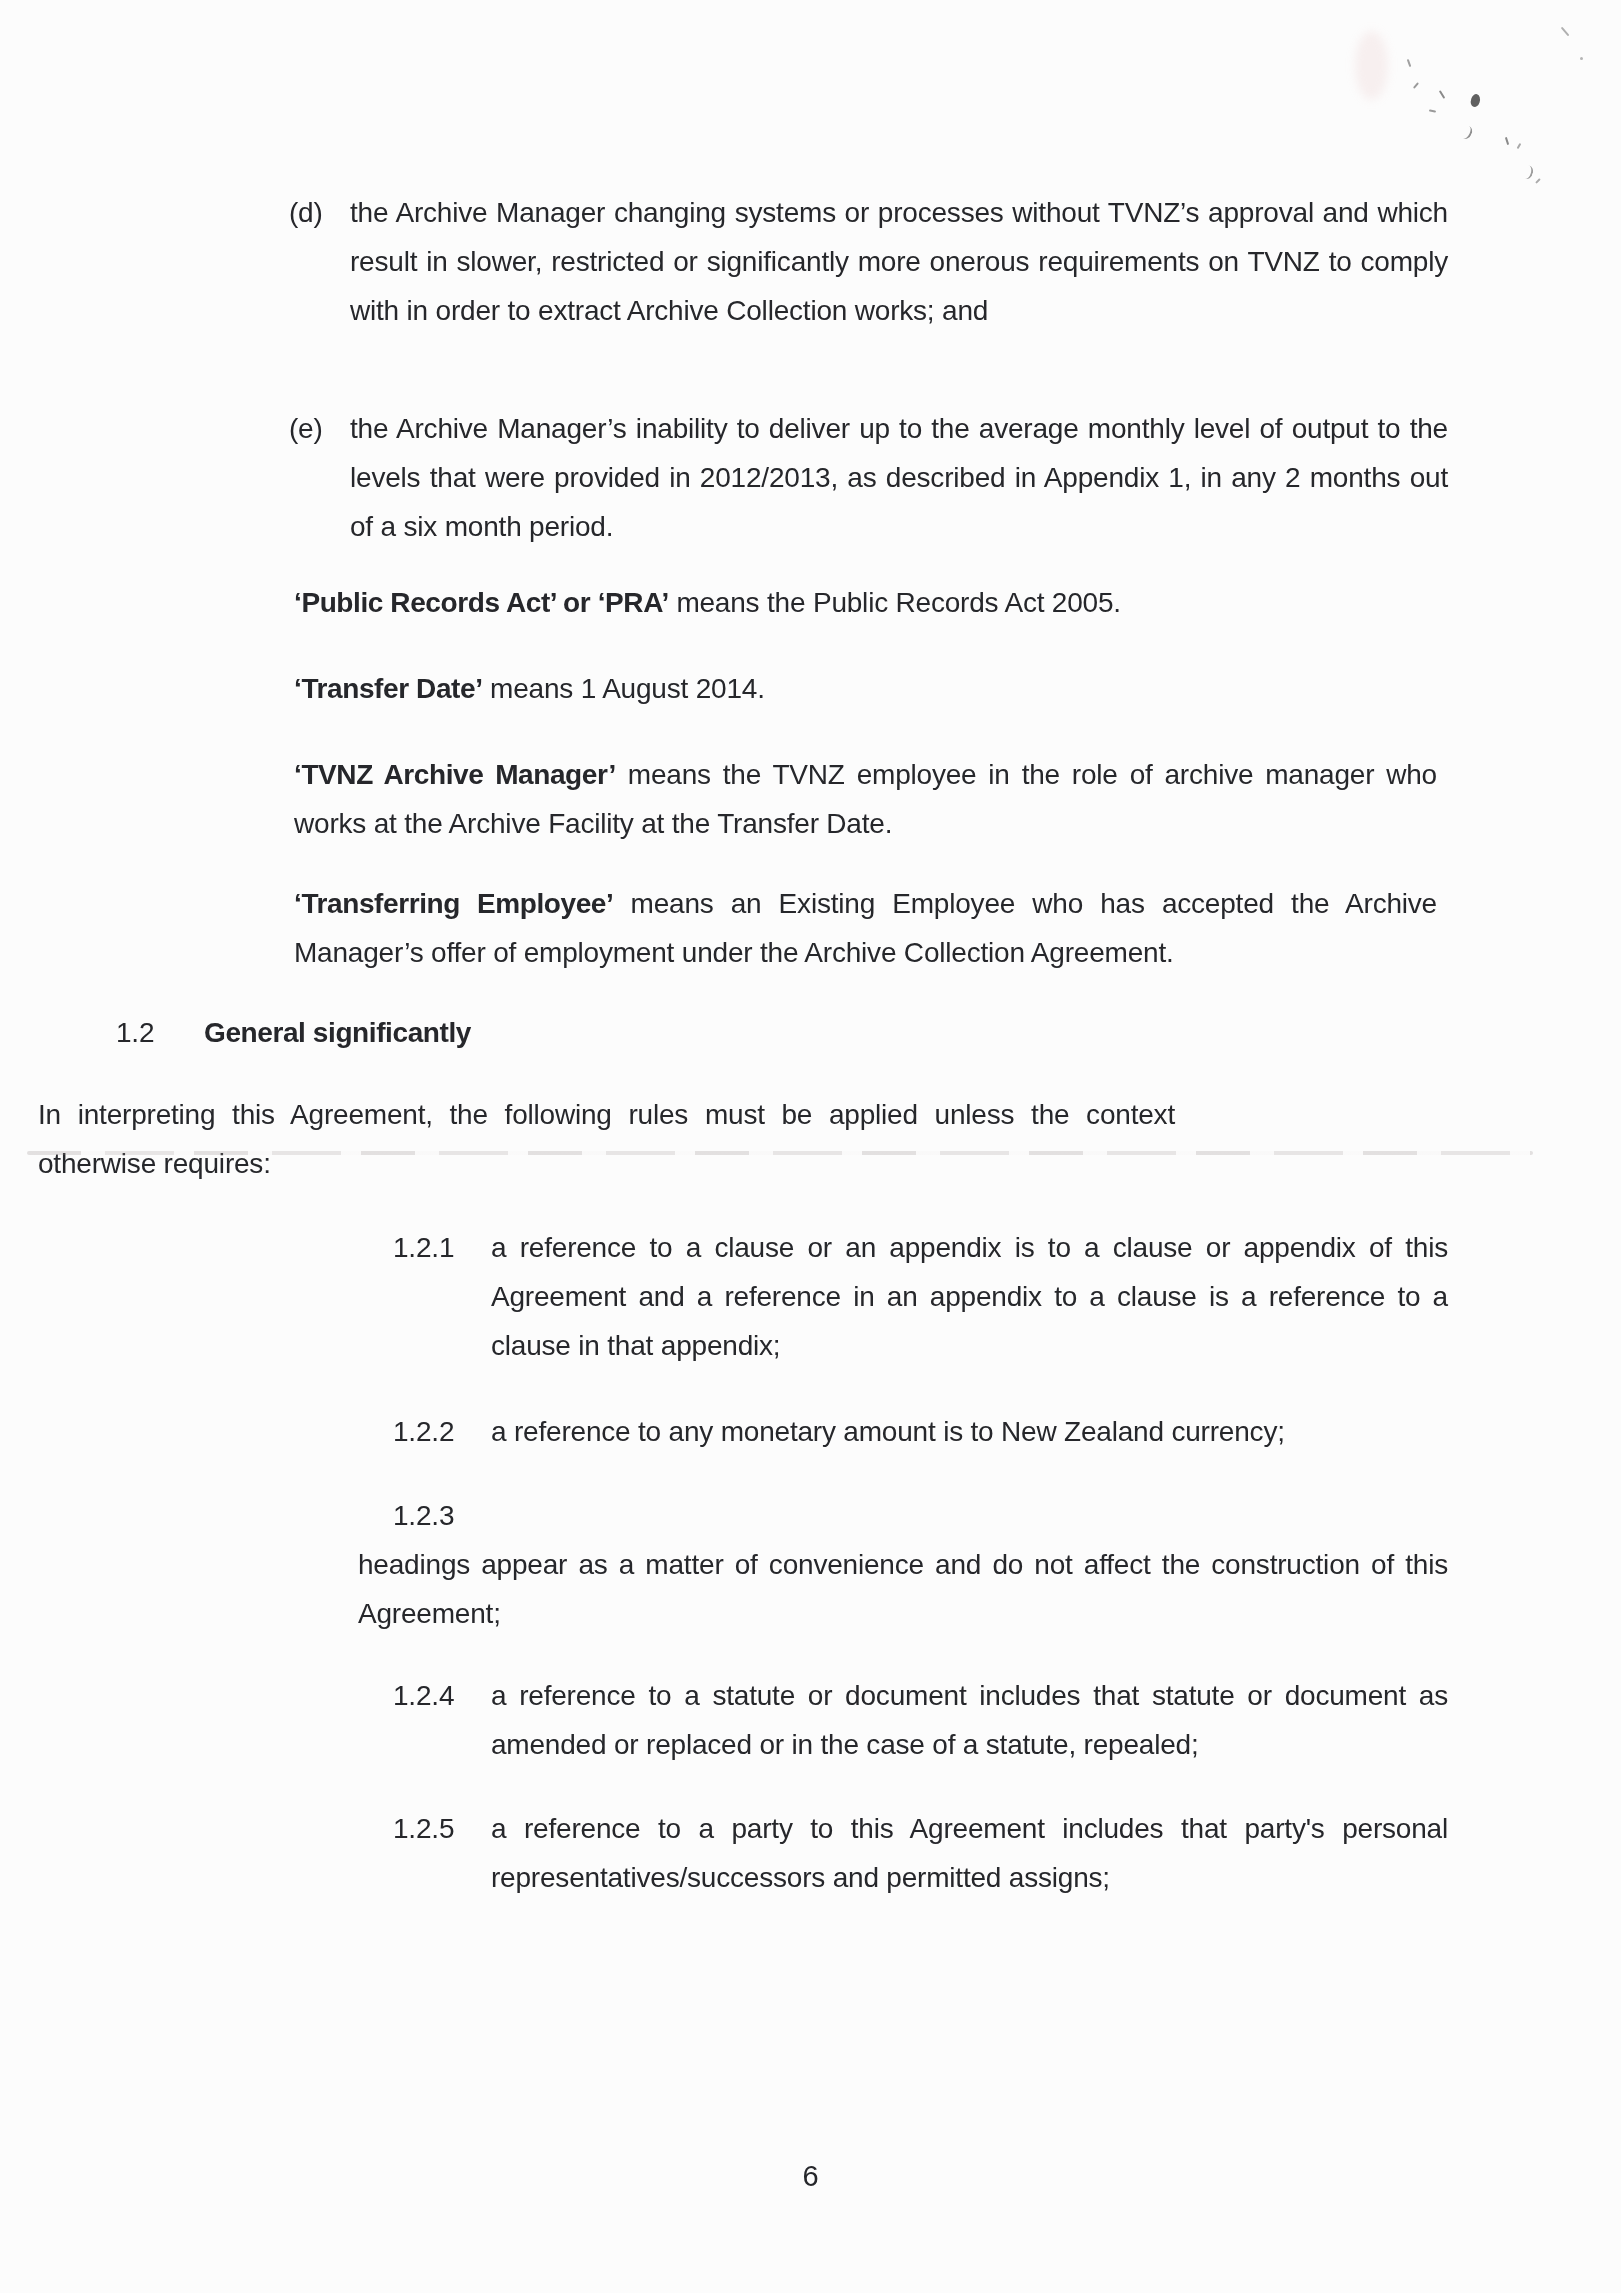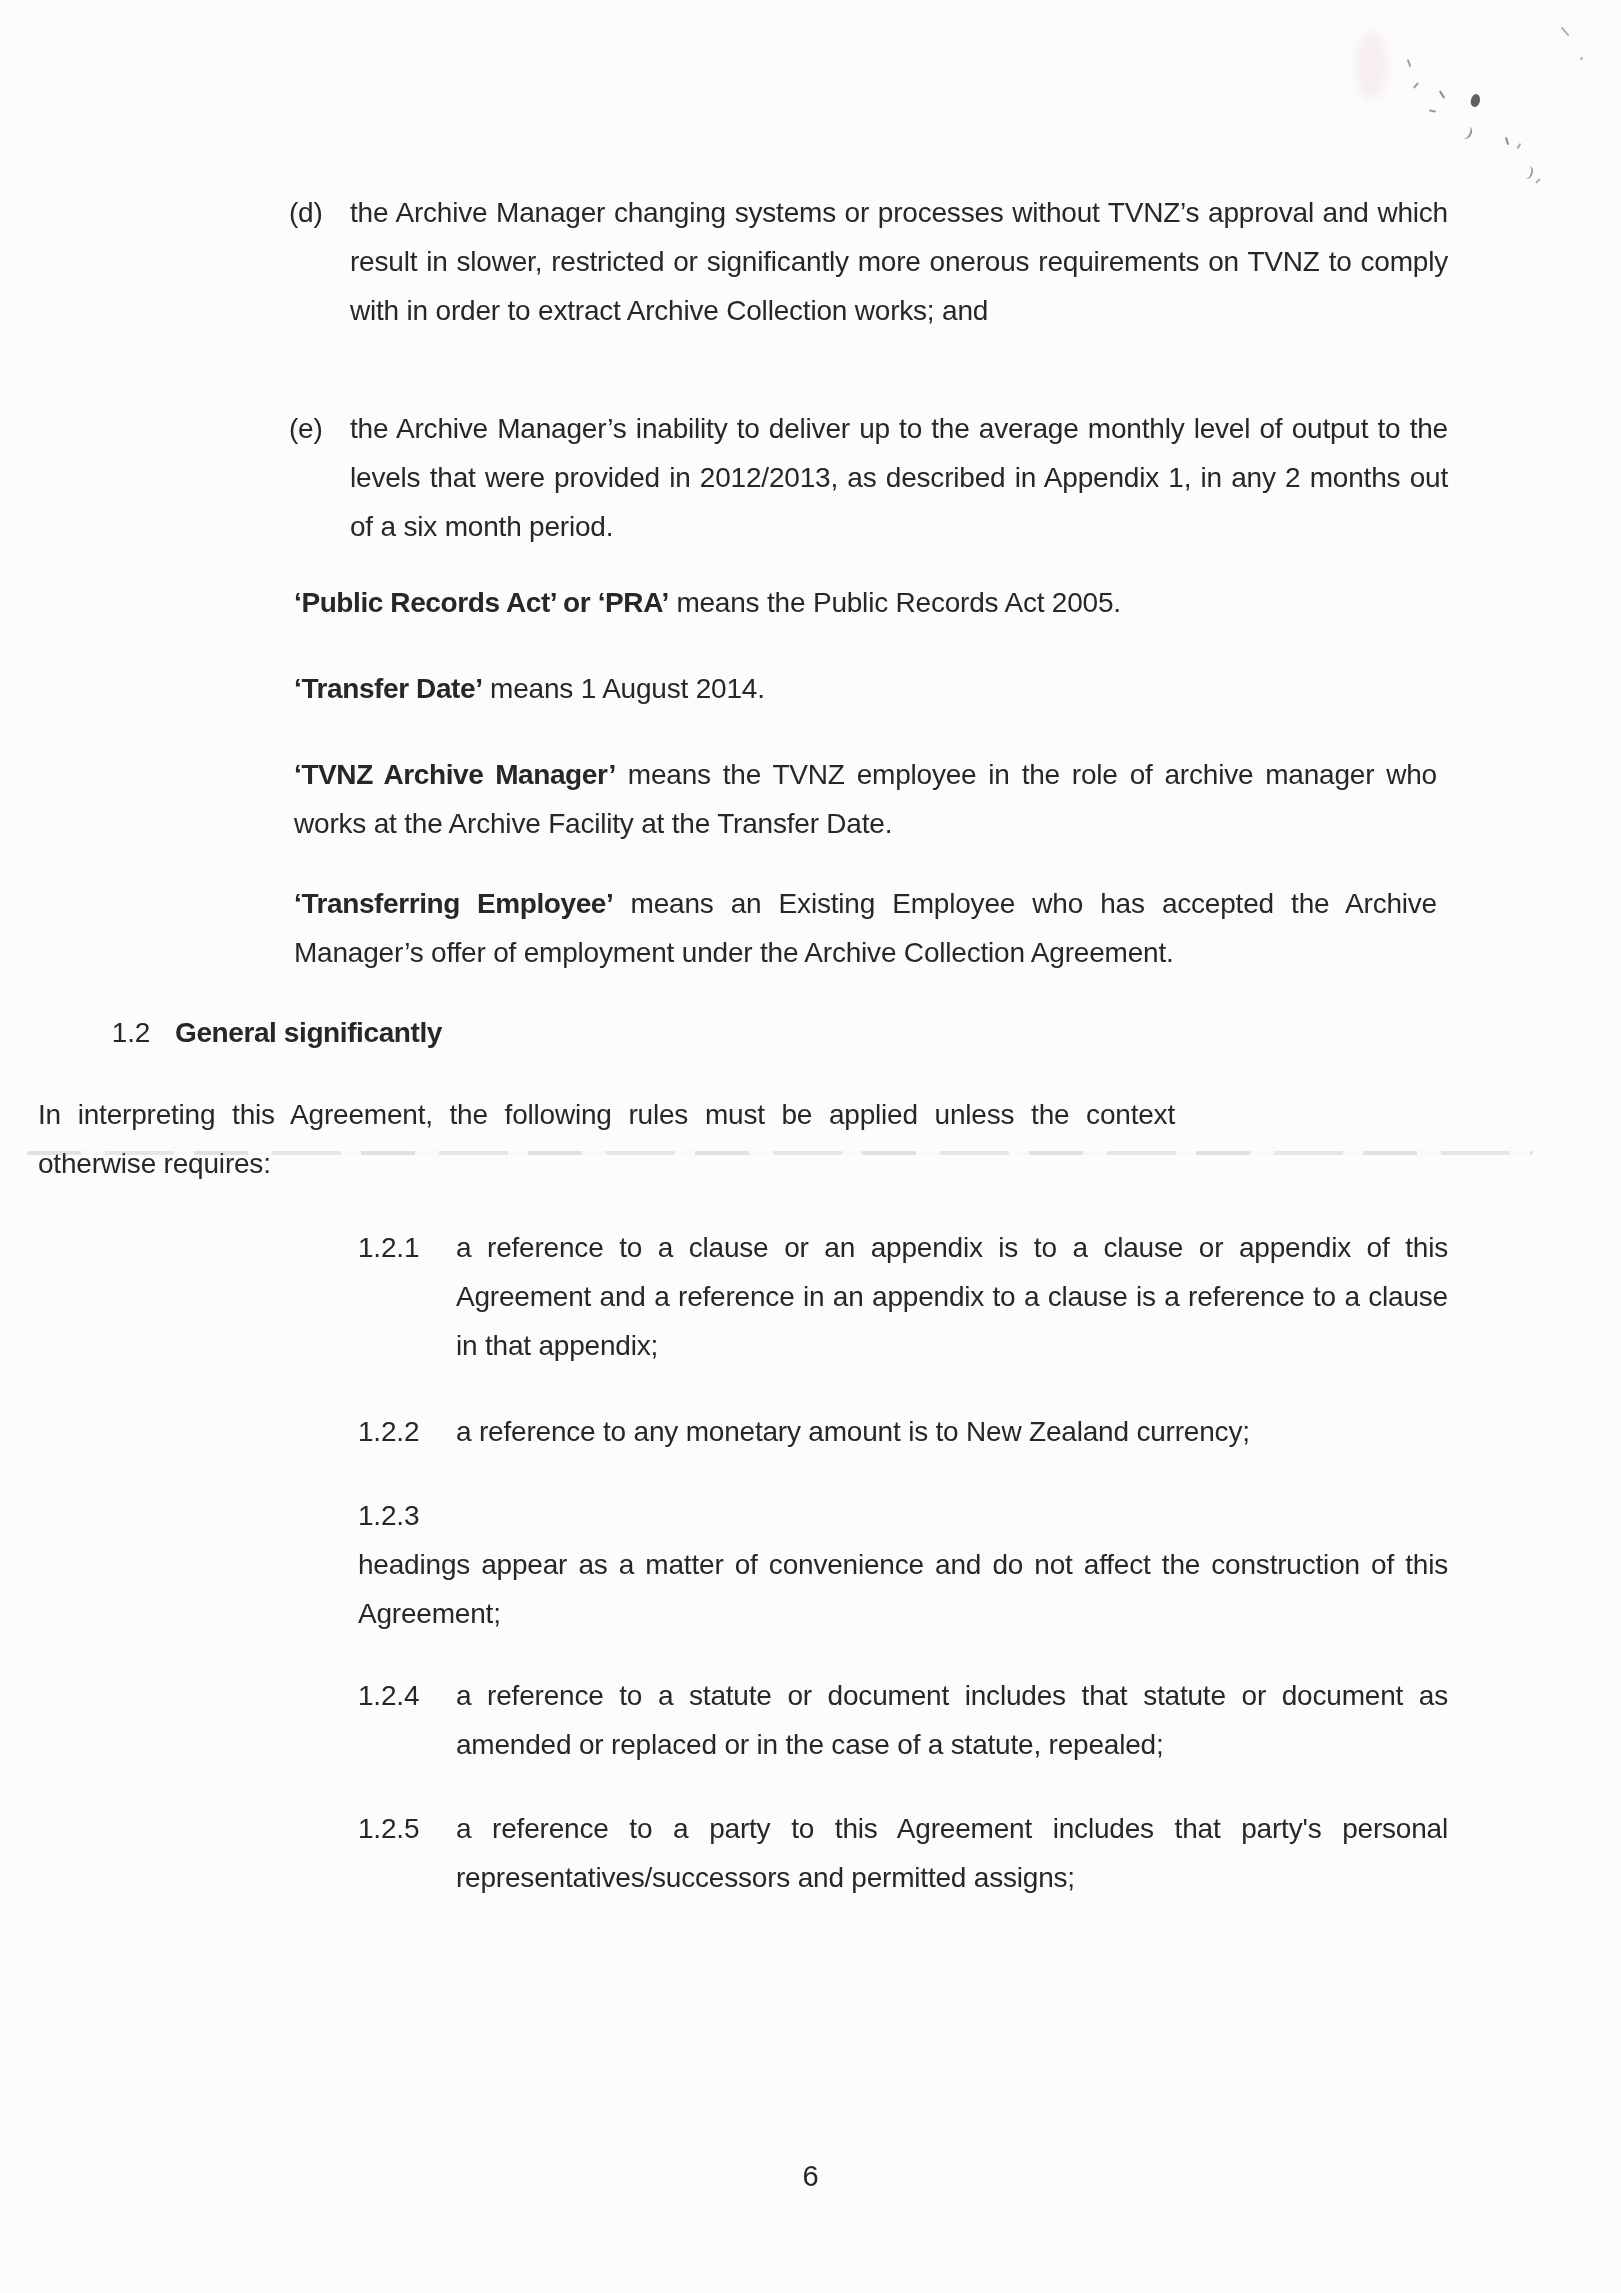--- a/index.html
+++ b/index.html
@@ -23,28 +23,28 @@
   .term{ font-weight:700; letter-spacing:-0.4px; }
 
   .separator{
     position:absolute; left:27.4px; top:1151px; width:1506px; height:3.9px;
     background:repeating-linear-gradient(90deg,
       rgba(150,140,140,0.5) 0 54px, rgba(210,200,200,0.12) 54px 78px,
       rgba(160,150,150,0.45) 78px 147px, rgba(220,210,210,0.1) 147px 167px);
     opacity:.5; border-radius:2px;
   }
 
-  .section-head{ display:flex; margin-left:87px;text-align:center; }
+  .section-head{ display:flex; margin-left:116px; }
   .sec-num{ width:88px; flex:none; }
   .sec-title{ font-weight:700; letter-spacing:-0.4px; }
 
   .intro{ margin-left:294px; width:1137px; text-align:justify; }
 
   .subclause{ display:flex; margin-left:358px; width:1090px; }
-  .sub-num{ width:98px; flex:none; }
+  .sub-num{ width:98px; flex:none;margin-left:35px; }
   .sub-text{ flex:1; text-align:justify; }
 
   .page-number{
     position:absolute; top:2152px; left:0; width:100%;
     text-align:center; font-size:29px;
   }
 
   
   .speck{ position:absolute; background:#8a8a8a; border-radius:2px; }
   .arc{ position:absolute; width:11.8px; height:13.7px; background:none;

